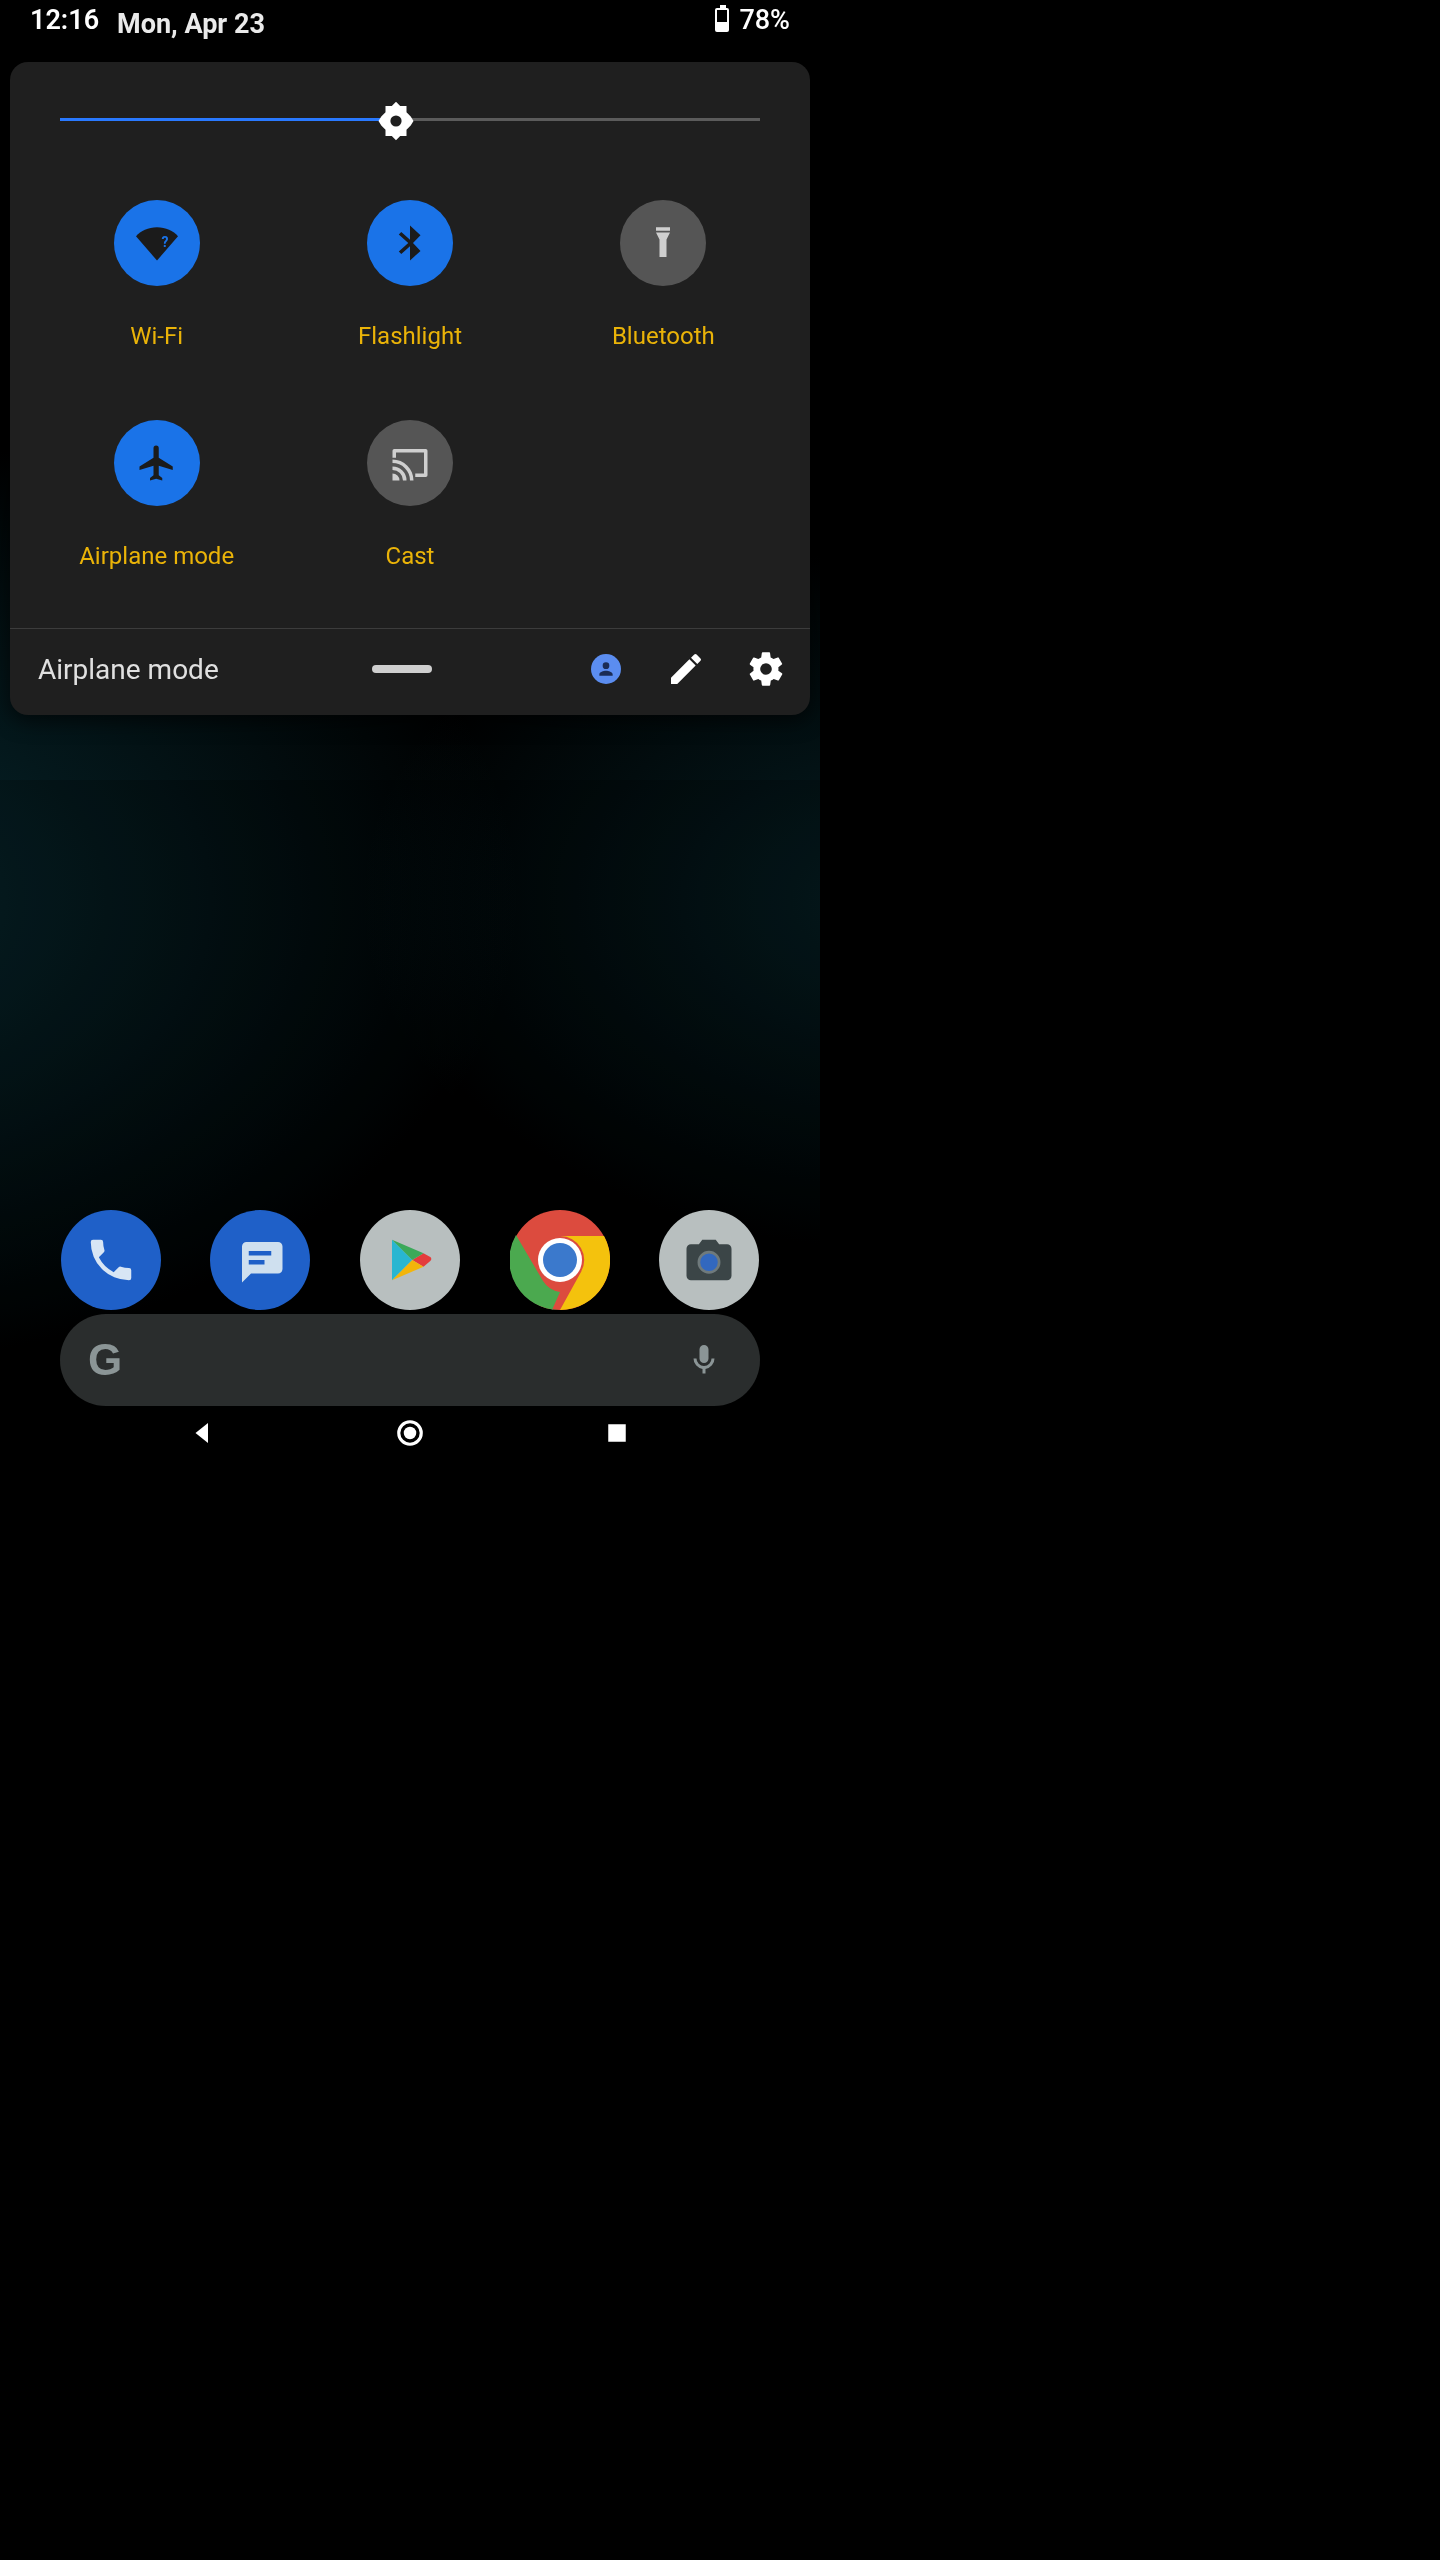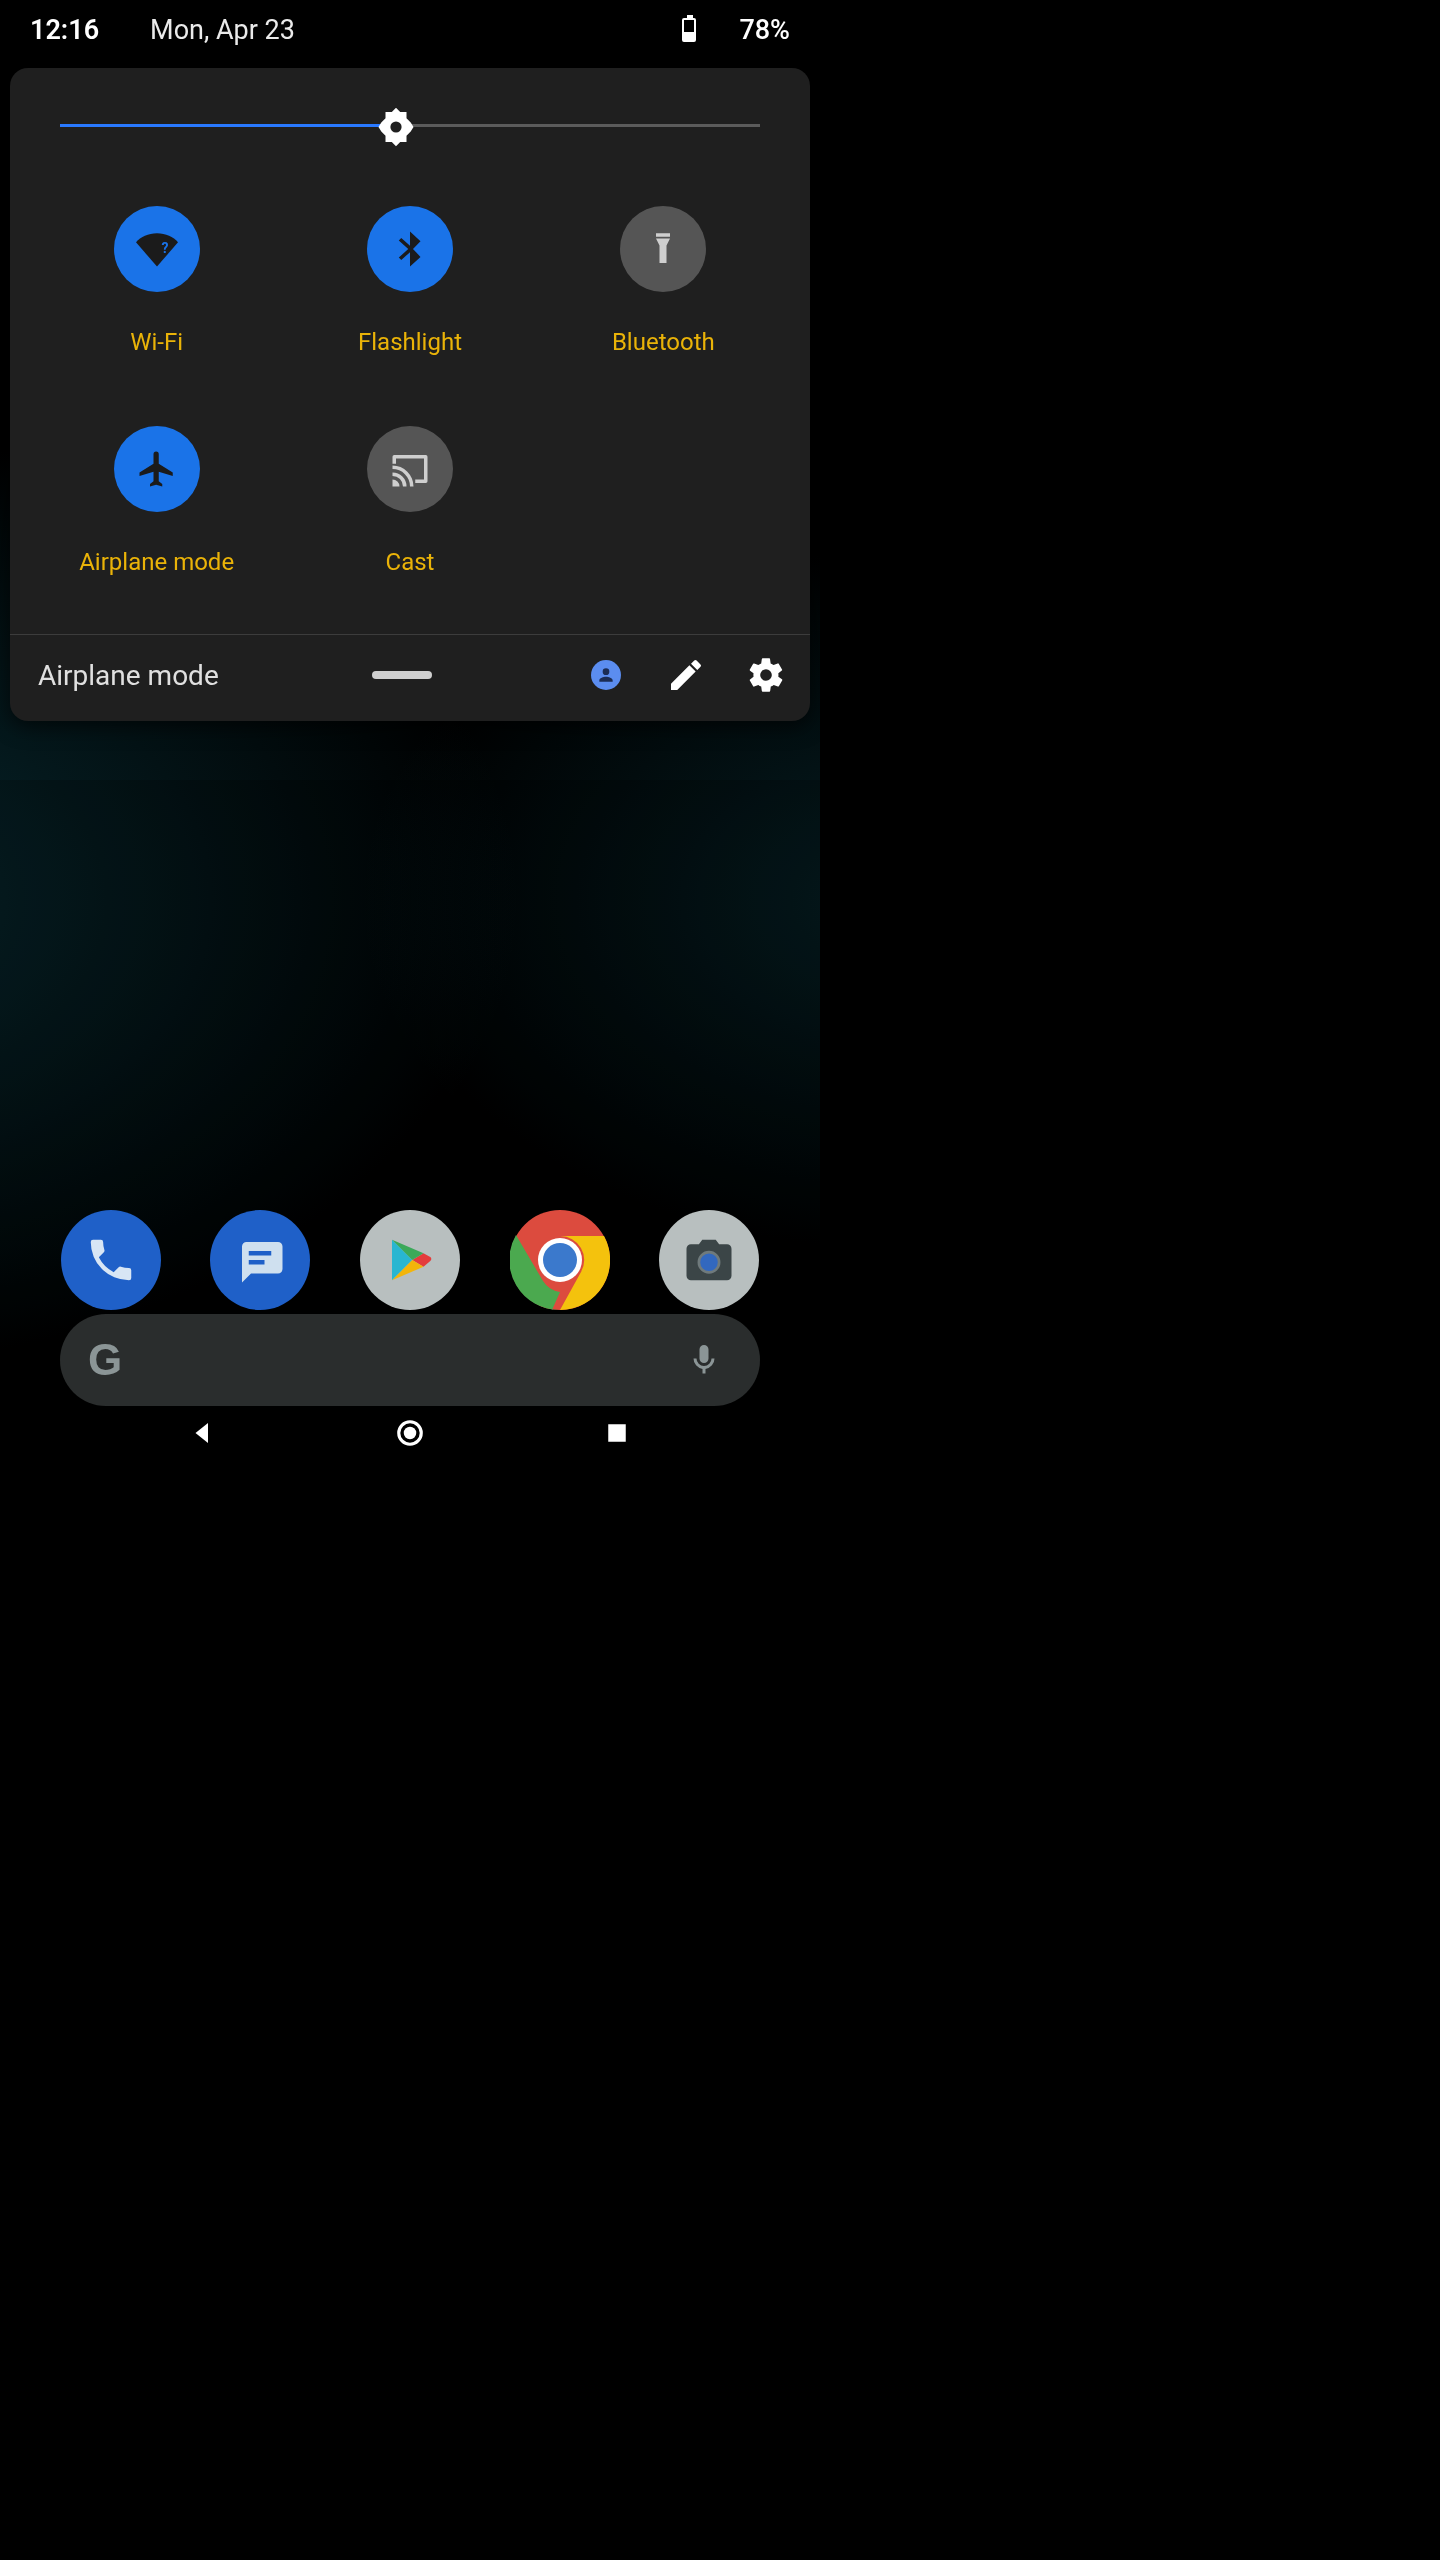--- a/index.html
+++ b/index.html
@@ -15,28 +15,27 @@
   body {
     background: radial-gradient(ellipse 1200px 800px at -200px 900px, rgba(20,120,140,0.35), transparent 60%),
                 radial-gradient(ellipse 900px 600px at 900px 900px, rgba(20,120,140,0.25), transparent 60%),
                 #000;
   }
 
   
   .status-bar {
     display: flex;
     align-items: center;
-    padding: 14px 30px 10px 30px;
+    padding: 0 30px 10px 30px;
     font-size: 27px;
     font-weight: 500;
     color: #fff;
-    gap: 33px;
   }
   .status-bar .time { margin-right: 18px; font-weight:600;}
-  .status-bar .date { font-weight:400; color:#eaeaea; }
+  .status-bar .date { font-weight:700; color:#eaeaea;margin-top:8px; }
   .status-bar .spacer { flex: 1; }
   .battery-icon {
     width: 14px; height: 24px;
     border: 2px solid #fff;
     border-radius: 2px;
     position: relative;
     margin-right: 10px;
     display:inline-block;
     vertical-align: middle;
   }

